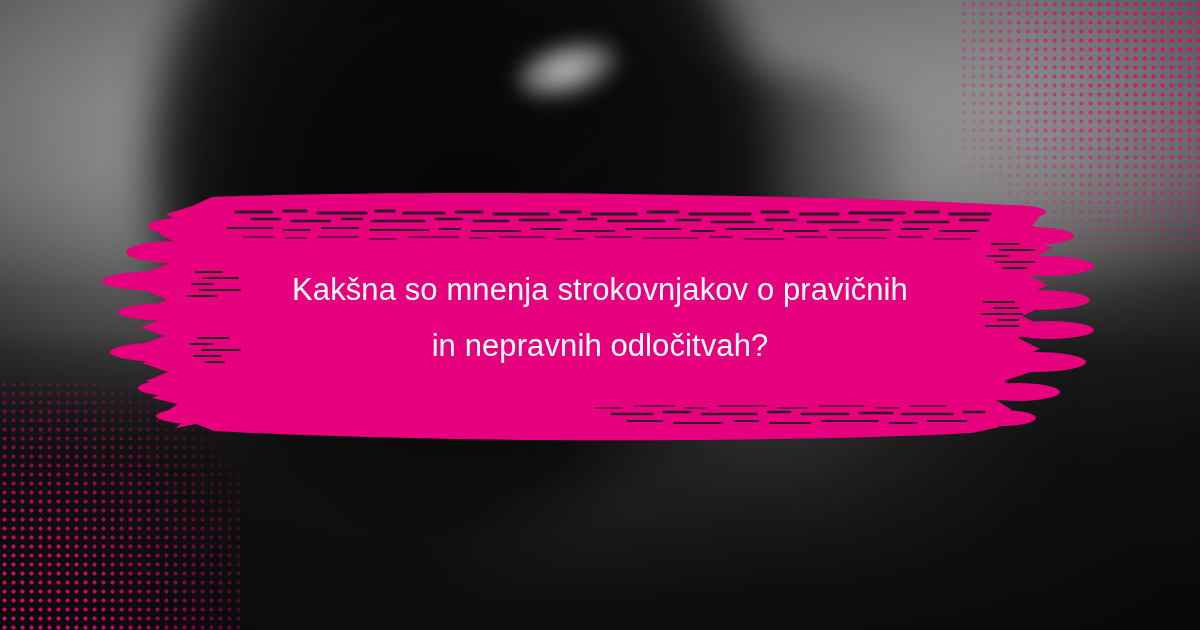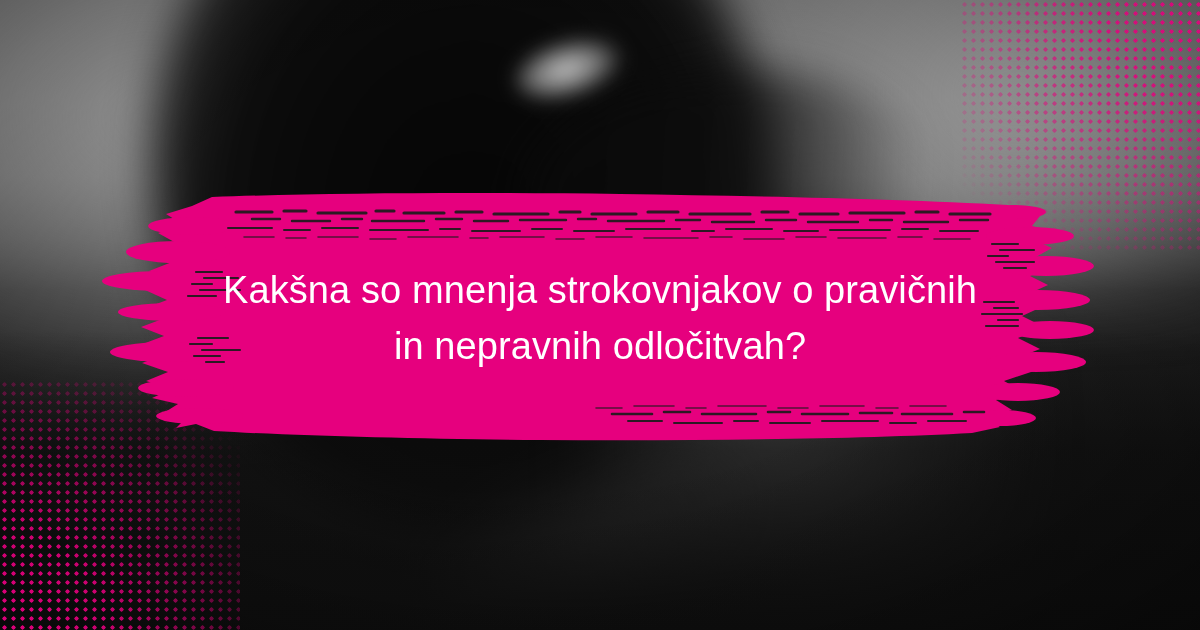--- a/index.html
+++ b/index.html
@@ -125,21 +125,21 @@
     position:absolute;left:0;top:0;width:1200px;height:630px;
     pointer-events:none;
   }
   .banner svg{display:block;width:1200px;height:630px;}
 
   
   .headline{
     position:absolute;left:0;top:262px;width:1200px;
     text-align:center;
     color:#ffffff;
-    font-size:38px;
+    font-size:31px;
     line-height:56px;
     font-weight:400;
     letter-spacing:.1px;
     white-space:pre-line;
     padding:0 150px;
     box-sizing:border-box;
   }
 </style>
 </head>
 <body>

